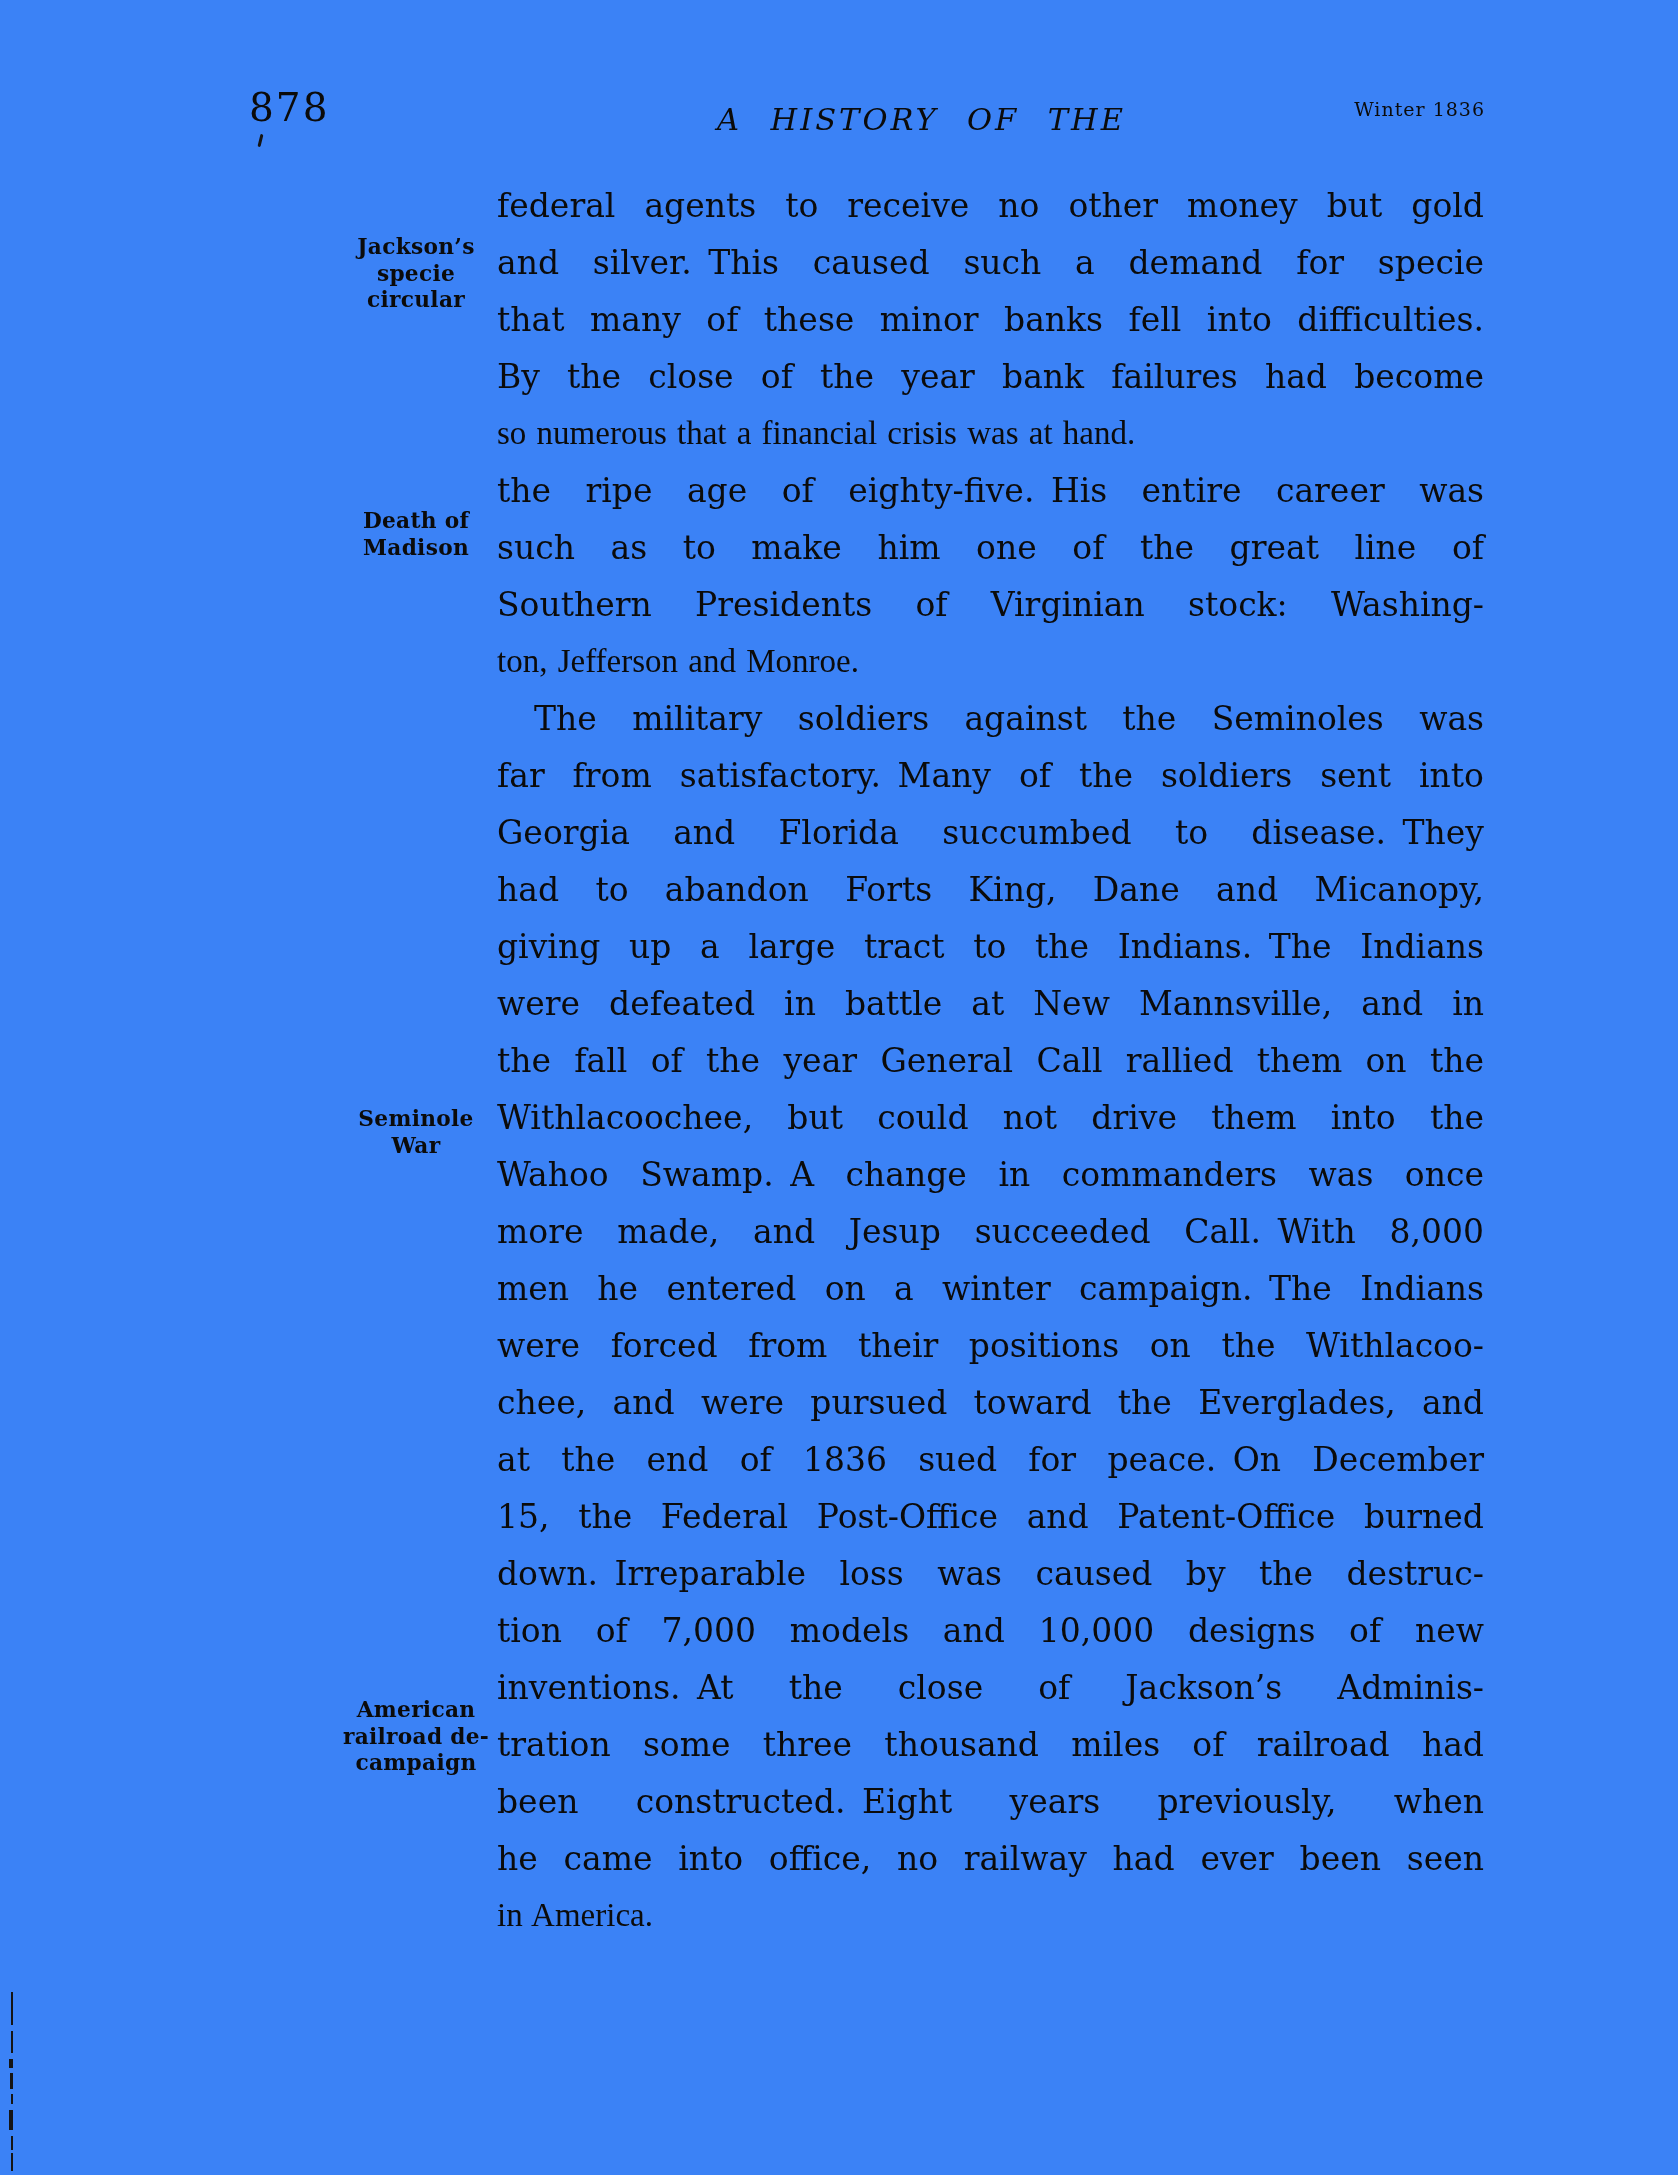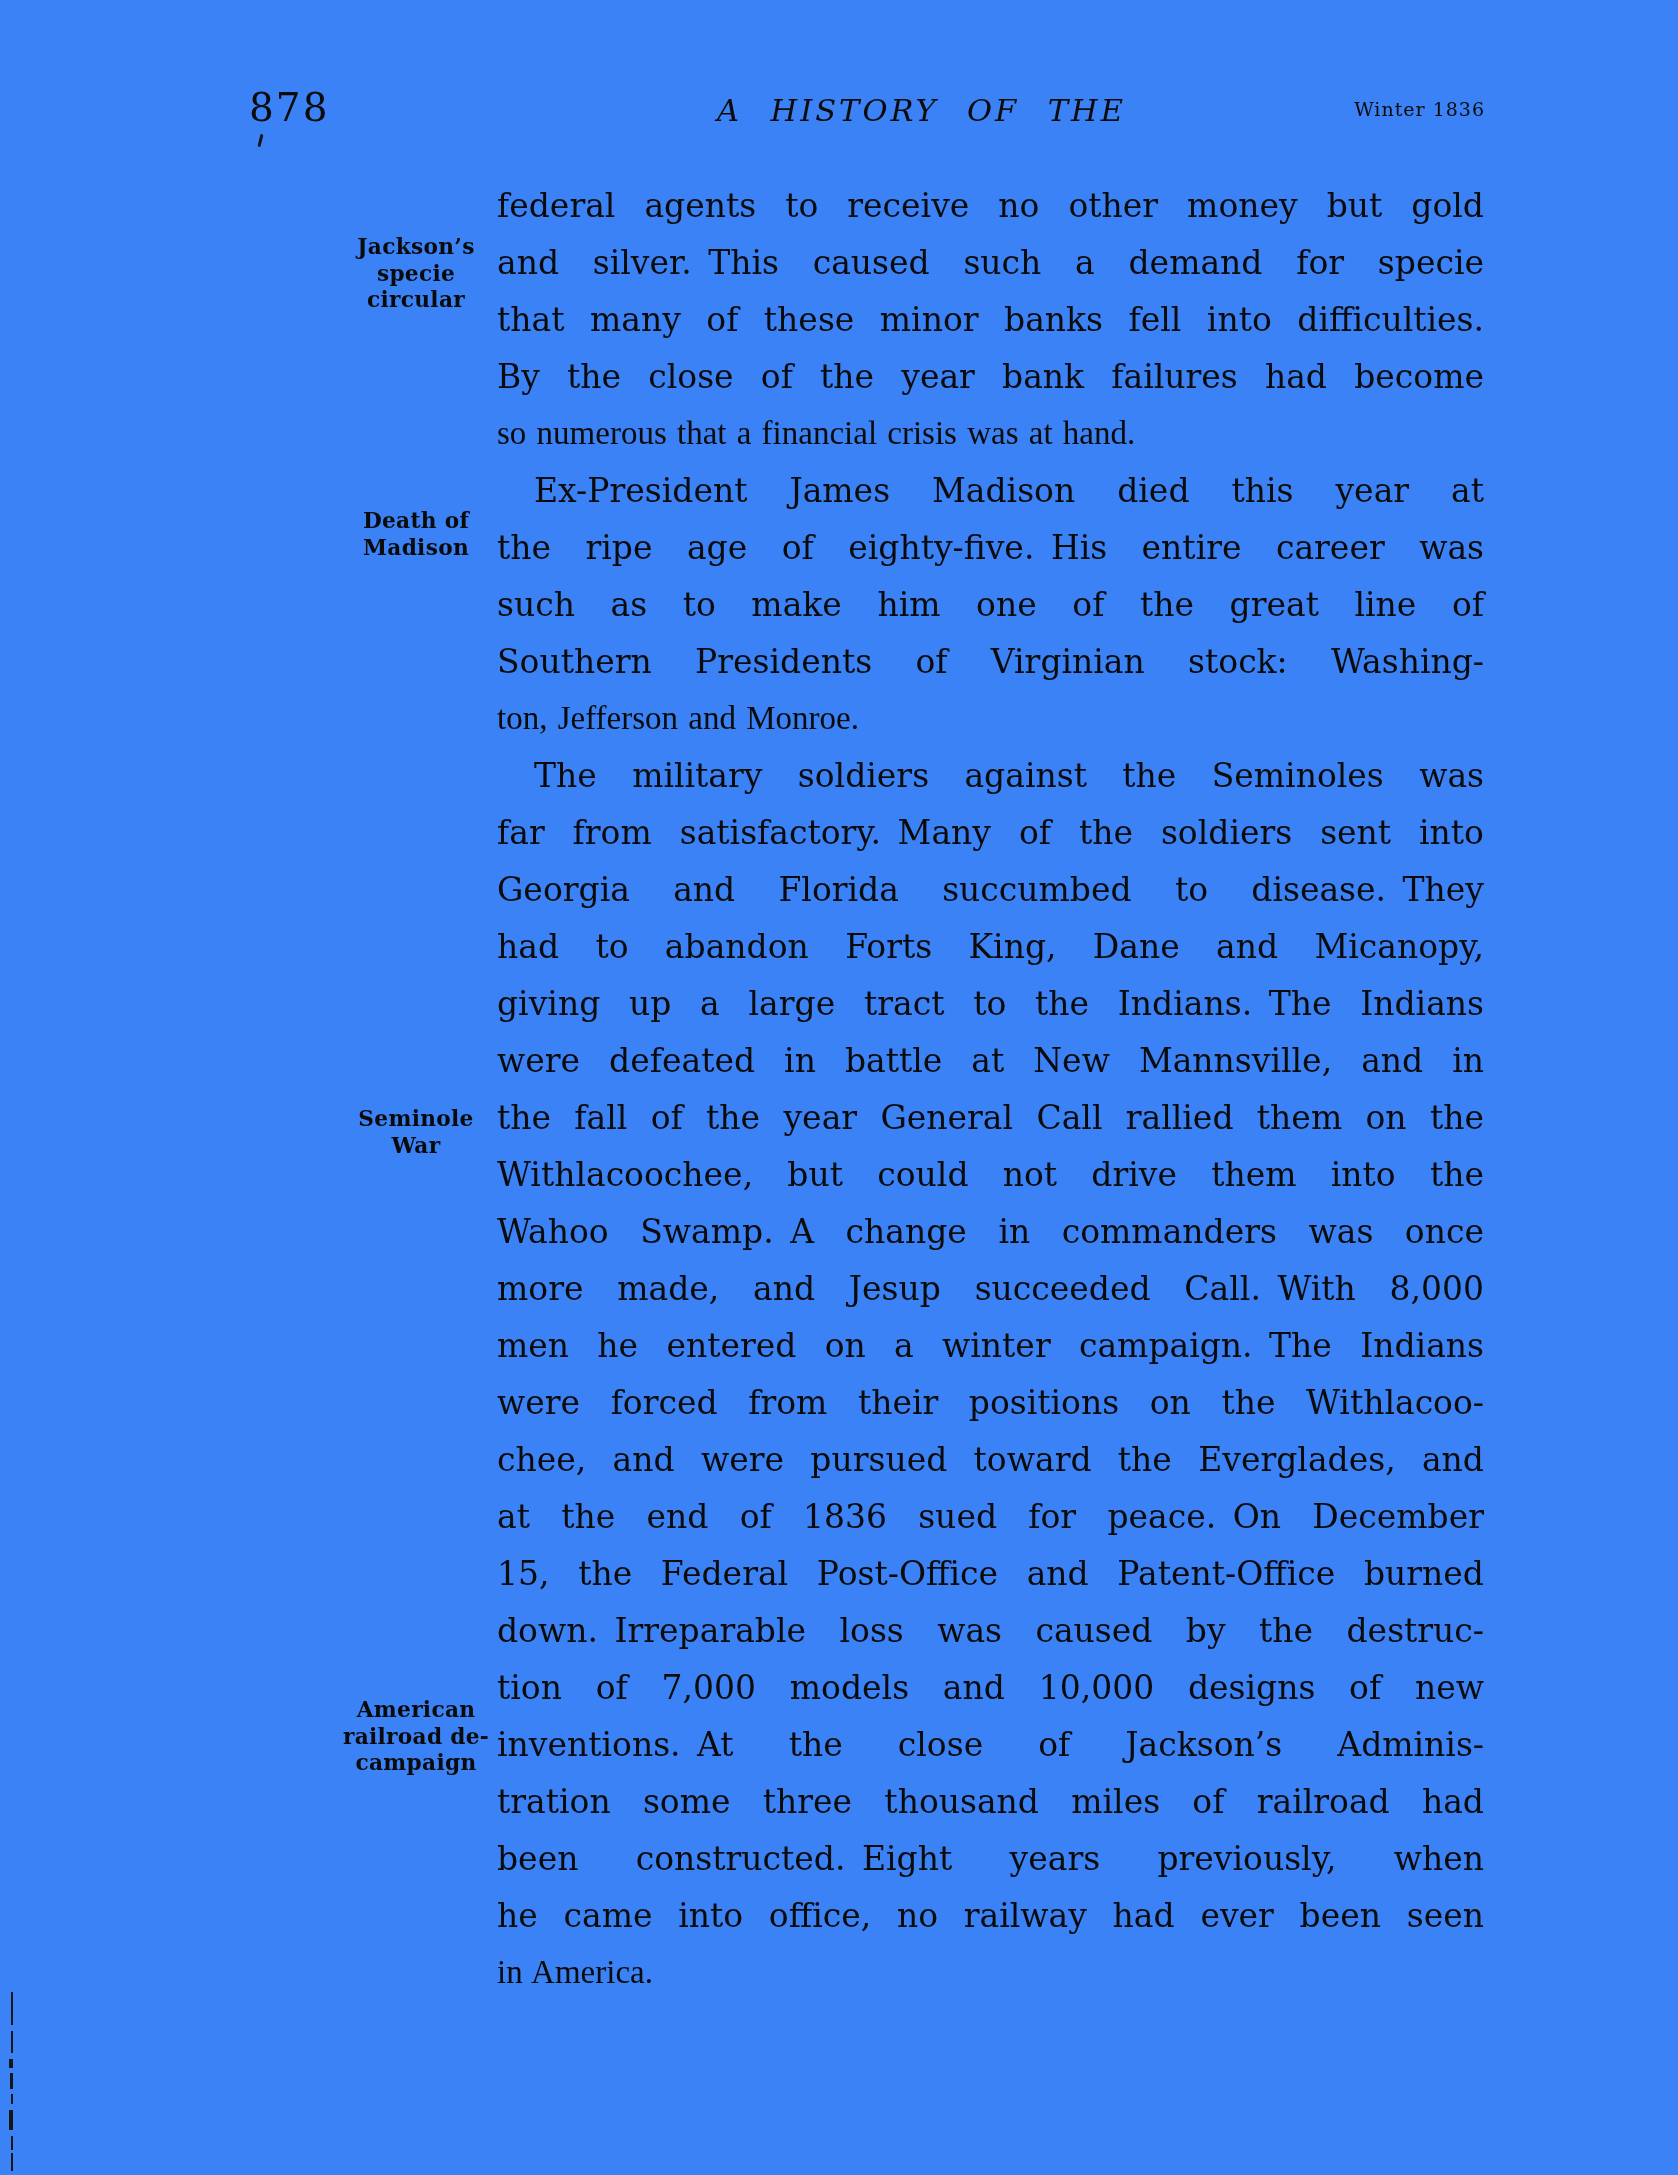--- a/index.html
+++ b/index.html
@@ -18,21 +18,21 @@
     position: absolute;
     left: 249px;
     top: 85px;
     font-size: 39px;
     letter-spacing: 2px;
   }
   .runtitle {
     position: absolute;
     left: 680px;
     width: 483px;
-    top: 93px;
+    top: 102px;
     text-align: center;
     font-style: italic;
     font-size: 30.5px;
     letter-spacing: 3px;
     word-spacing: 15.8px;
     white-space: nowrap;
   }
   .dateline {
     position: absolute;
     right: 194px;
@@ -110,21 +110,20 @@
     <div>railroad de-</div>
     <div>campaign</div>
   </div>
 
   <div class="bodycol">
     <div class="line">federal agents to receive no other money but gold</div>
     <div class="line">and silver. This caused such a demand for specie</div>
     <div class="line">that many of these minor banks fell into difficulties.</div>
     <div class="line">By the close of the year bank failures had become</div>
     <div class="line end">so numerous that a financial crisis was at hand.</div>
-    <div class="line ind">Ex-President James Madison died this year at</div>
     <div class="line">the ripe age of eighty-five. His entire career was</div>
     <div class="line">such as to make him one of the great line of</div>
     <div class="line">Southern Presidents of Virginian stock: Washing-</div>
     <div class="line end">ton, Jefferson and Monroe.</div>
     <div class="line ind">The military soldiers against the Seminoles was</div>
     <div class="line">far from satisfactory. Many of the soldiers sent into</div>
     <div class="line">Georgia and Florida succumbed to disease. They</div>
     <div class="line">had to abandon Forts King, Dane and Micanopy,</div>
     <div class="line">giving up a large tract to the Indians. The Indians</div>
     <div class="line">were defeated in battle at New Mannsville, and in</div>

